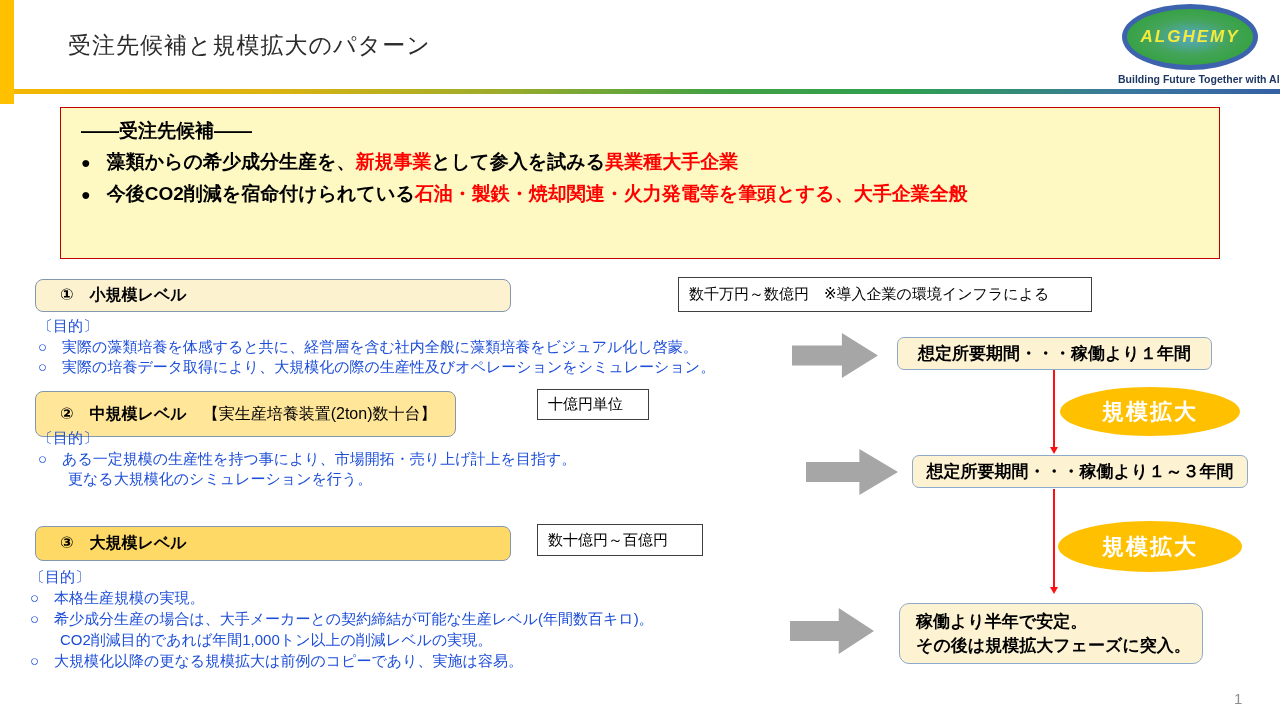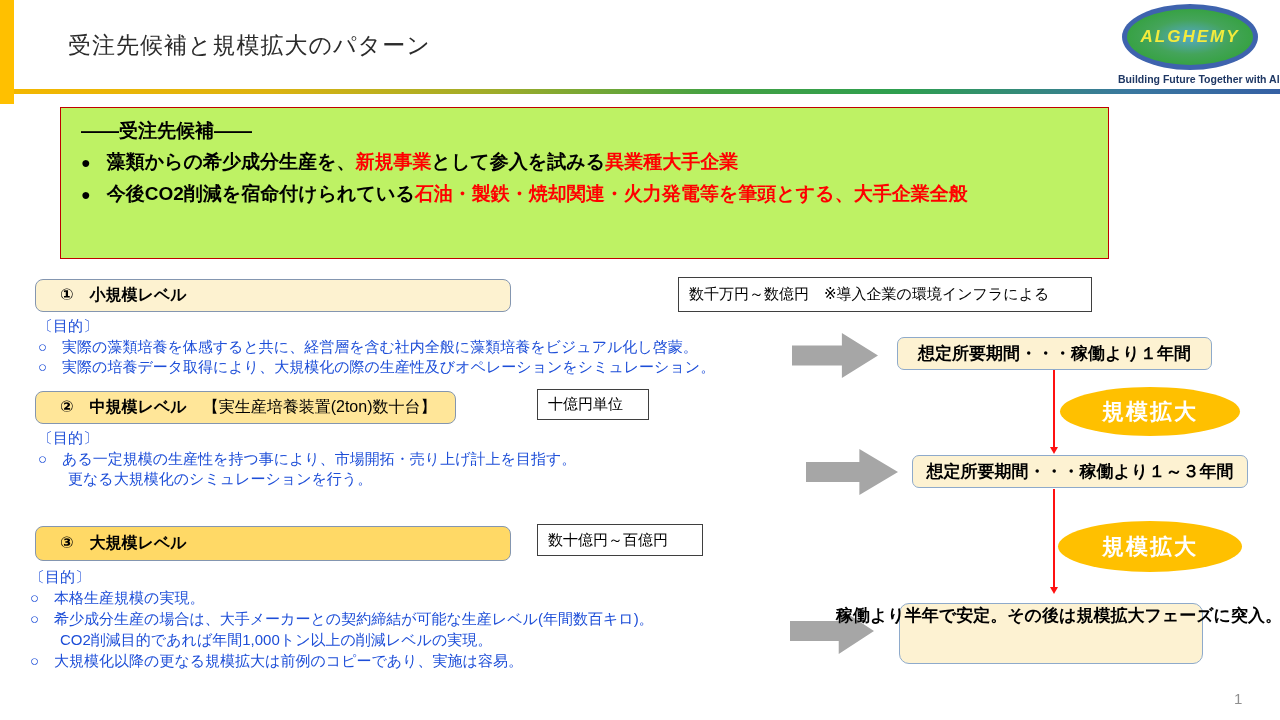--- a/index.html
+++ b/index.html
@@ -30,36 +30,36 @@
     display:flex; align-items:center; justify-content:center;
   }
   .logo-brand {
     color:#F3EB3C; font-style:italic; font-weight:bold;
     font-size:17px; letter-spacing:2px;
   }
   .logo-tagline { margin-top:3px; font-size:10.5px; font-weight:bold; color:#1F3864; white-space:nowrap; }
 
   
   .candidates-box {
-    left:60px; top:107px; width:1049px; height:152px;
-    border:1.6px solid #C00000; background:#bef264; padding:8px 20px 0 20px;
+    left:60px; top:107px; width:1160px; height:152px;
+    border:1.6px solid #C00000; background:#fef9c3; padding:8px 20px 0 20px;
   }
   .candidates-heading { font-size:19px; font-weight:bold; color:#000; line-height:30px; }
   .bullet-line { font-size:19px; font-weight:bold; color:#000; line-height:31px; white-space:nowrap; }
   .bullet-line .marker { margin-right:16px; font-size:16px; }
   .seg.red { color:#FF0000; }
 
   
   .level-badge {
     display:flex; align-items:center; padding:0 24px; white-space:nowrap;
     border:1.2px solid #8496B0; border-radius:8px; font-size:16px; color:#000;
   }
   .level-badge .badge-bold { font-weight:bold; }
   .badge1 { left:35px;  top:279px; width:476px; height:33px; background:#FDF2D0; }
-  .badge2 { left:35px;  top:391px; width:421px; height:33px; background:#FFE699; }
+  .badge2 { left:35px;  top:391px; width:421px; height:46px; background:#FFE699; }
   .badge3 { left:35px;  top:526px; width:476px; height:35px; background:#FFD966; }
 
   
   .price-box {
     display:flex; align-items:center; padding:0 10px; white-space:nowrap;
     border:1.3px solid #3f3f3f; background:#fff; font-size:15px; color:#000;
   }
   .price1 { left:678px; top:277px; width:414px; height:35px; }
   .price2 { left:537px; top:389px; width:112px; height:31px; }
   .price3 { left:537px; top:524px; width:166px; height:32px; }
@@ -78,21 +78,21 @@
 
   .tl-box {
     display:flex; align-items:center; justify-content:center; white-space:nowrap;
     background:#FDF2D2; border:1.4px solid #8EAACB; border-radius:7px;
     font-size:17px; font-weight:bold; color:#000;
   }
   .tl1 { left:897px; top:337px; width:315px; height:33px; }
   .tl2 { left:912px; top:455px; width:336px; height:33px; }
   .tl3 {
     left:899px; top:603px; width:304px; height:61px; border-radius:10px;
-    flex-direction:row; align-items:flex-start; justify-content:center;
+    flex-direction:column; align-items:flex-start; justify-content:center;
     padding-left:16px; line-height:24px;
   }
 
   .red-connector { width:1.6px; background:#FF1010; }
   .conn1 { left:1053px; top:370px; height:78px; }
   .conn2 { left:1053px; top:489px; height:99px; }
   .red-connector::after {
     content:""; position:absolute; left:-3.2px; bottom:-6px;
     border-left:4px solid transparent; border-right:4px solid transparent;
     border-top:7px solid #FF1010;

